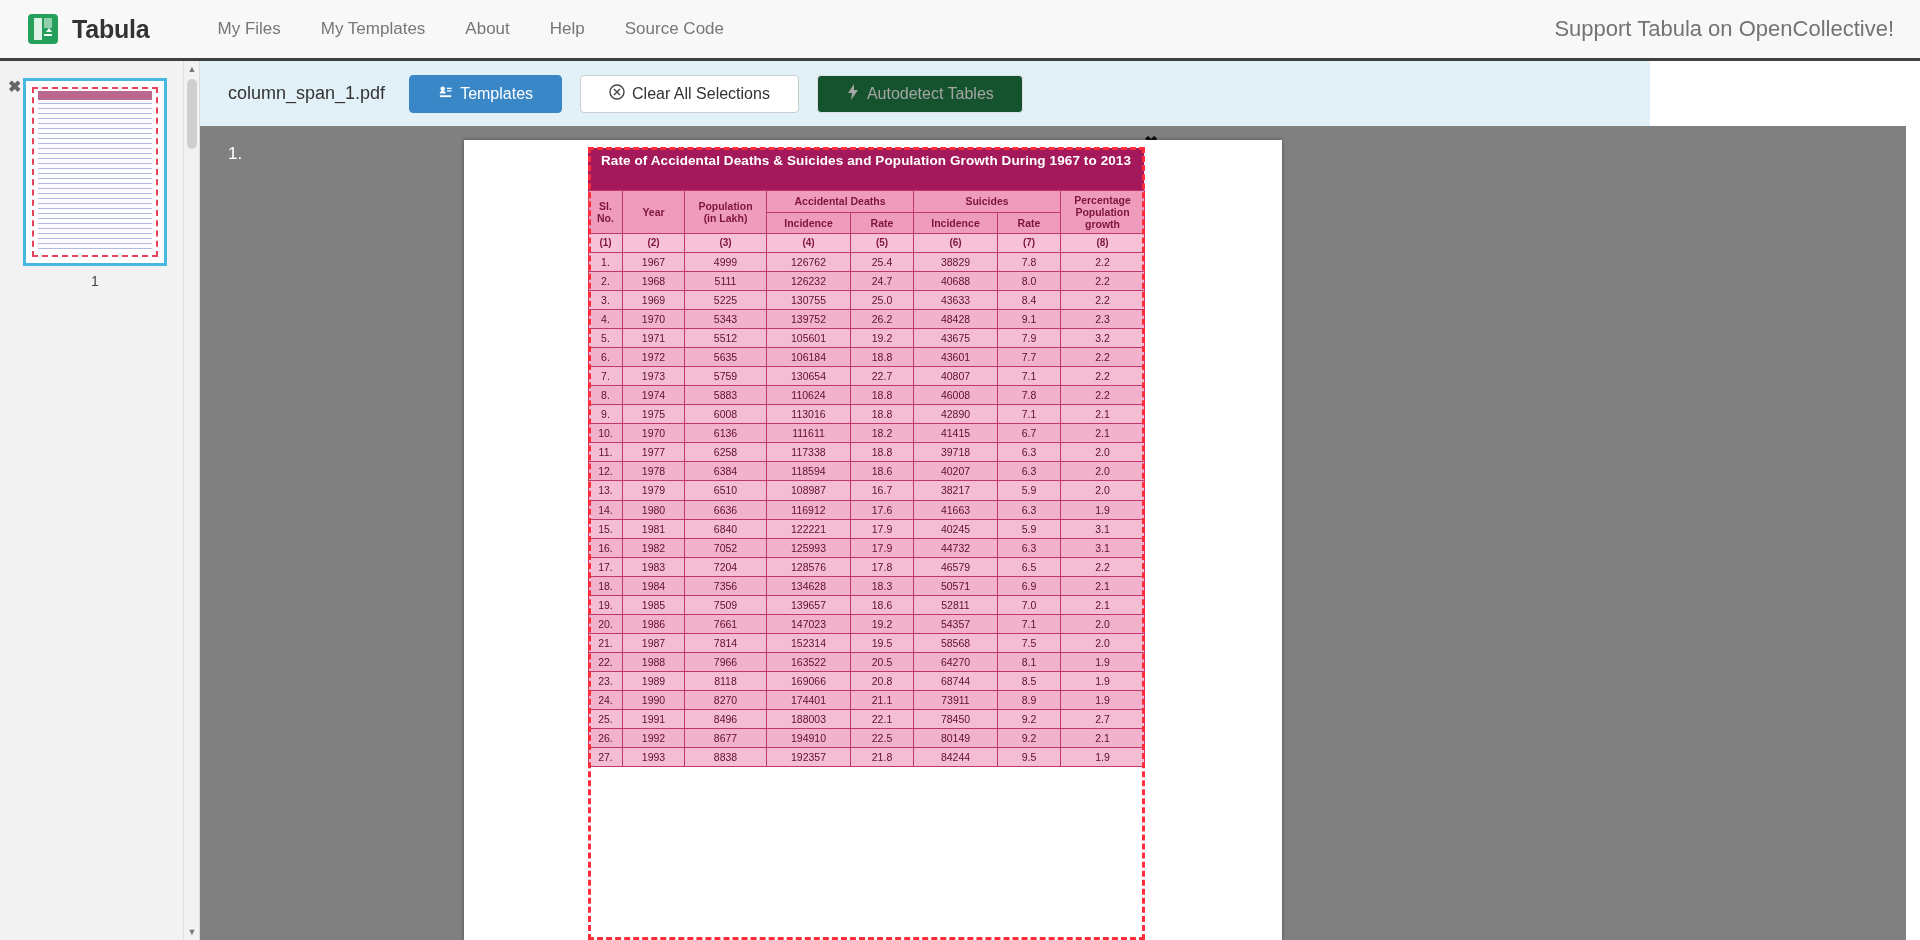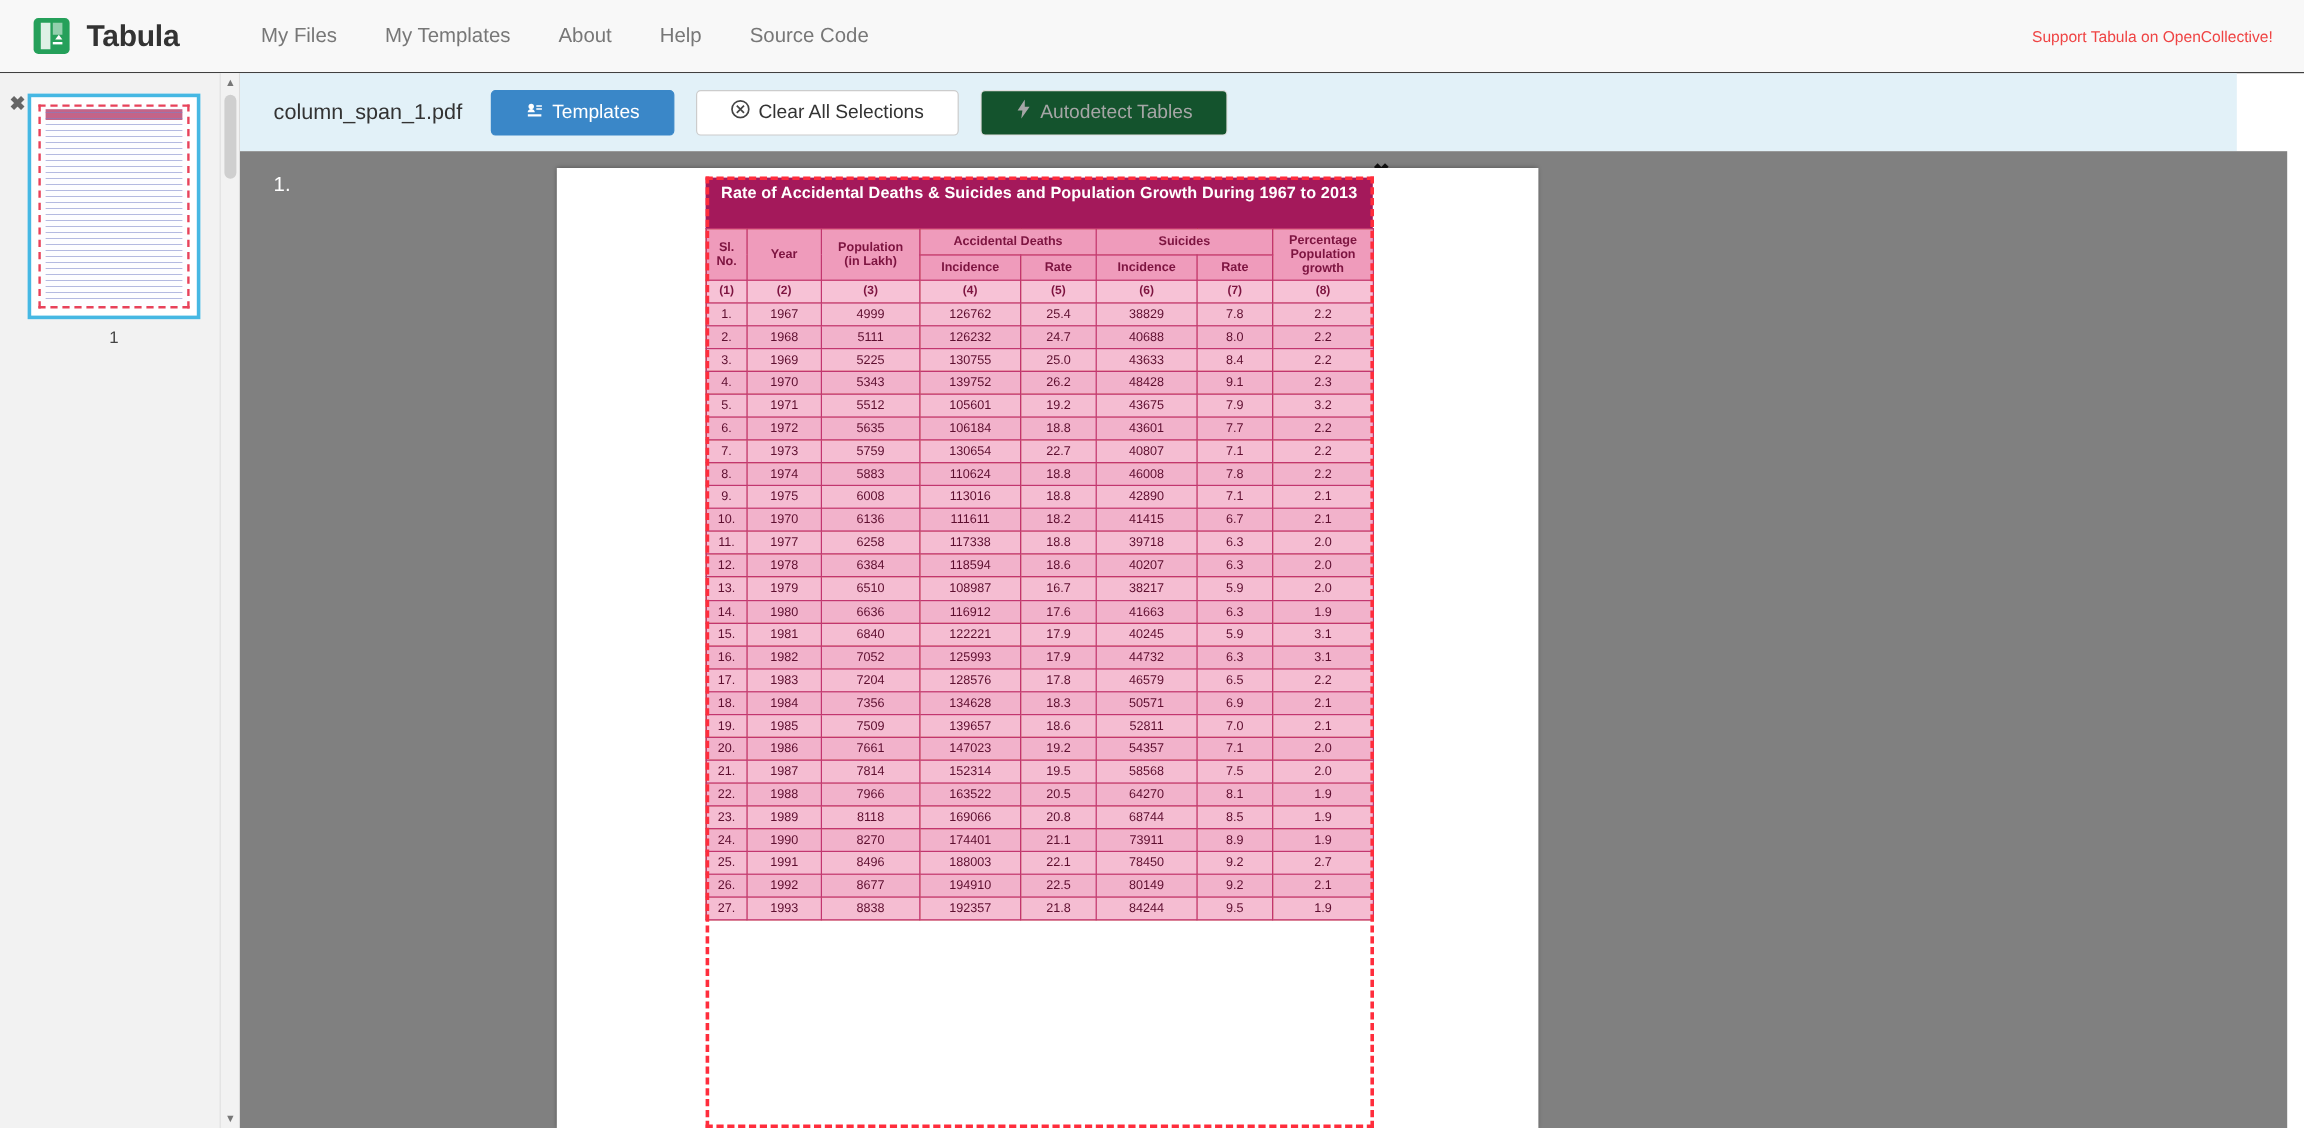--- a/index.html
+++ b/index.html
@@ -8,21 +8,21 @@
     width: 1920px; height: 940px;
     overflow: hidden;
     font-family: "Liberation Sans", sans-serif;
     background: #ffffff;
   }
 
   
   .navbar {
     height: 61px;
     background: #f8f8f8;
-    border-bottom: 1px solid #404040;
+    border-bottom: 3px solid #404040;
     display: flex;
     align-items: center;
     padding: 0 26px;
     position: relative;
   }
   .brand {
     display: flex; align-items: center; gap: 12px;
     margin-right: 48px;
   }
   .brand-logo {
@@ -40,30 +40,30 @@
     font-size: 17px;
     color: #777777;
     padding: 0 20px;
     text-decoration: none;
     cursor: pointer;
     white-space: nowrap;
   }
   .nav-right {
     position: absolute;
     right: 26px;
-    font-size: 13px;
-    color: #ef4444;
+    font-size: 22px;
+    color: #737373;
     cursor: pointer;
   }
 
   
   .toolbar {
     position: absolute;
     left: 200px; top: 61px;
-    width: 1664px;
+    width: 1450px;
     height: 65px;
     background: #e2f1f8;
     display: flex;
     align-items: center;
     padding: 0 16px;
   }
   .file-name {
     font-size: 18px;
     color: #333333;
     margin-left: 12px;

